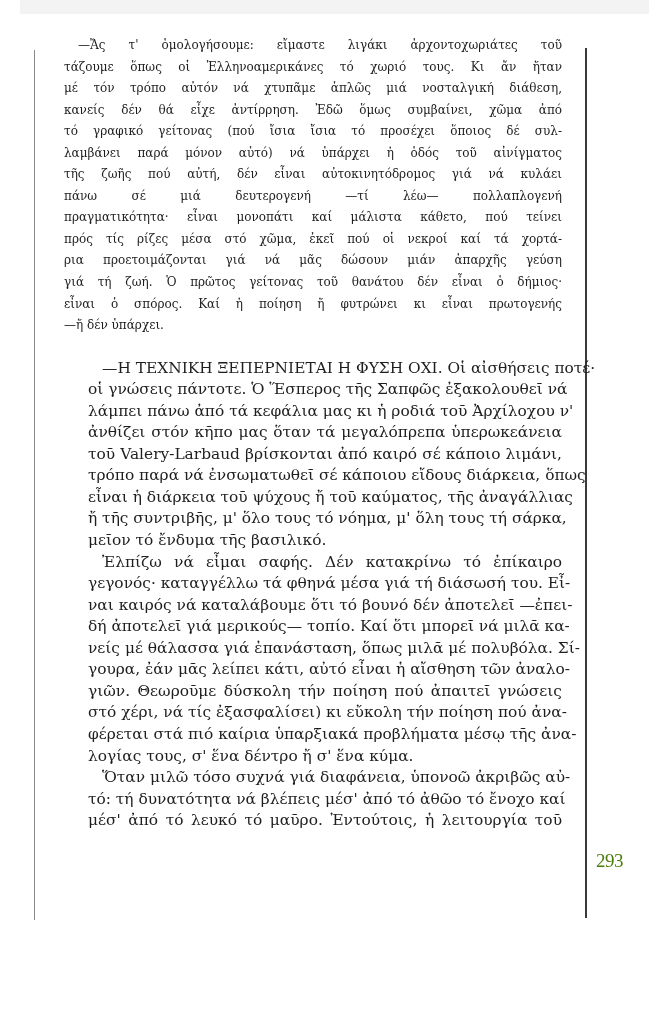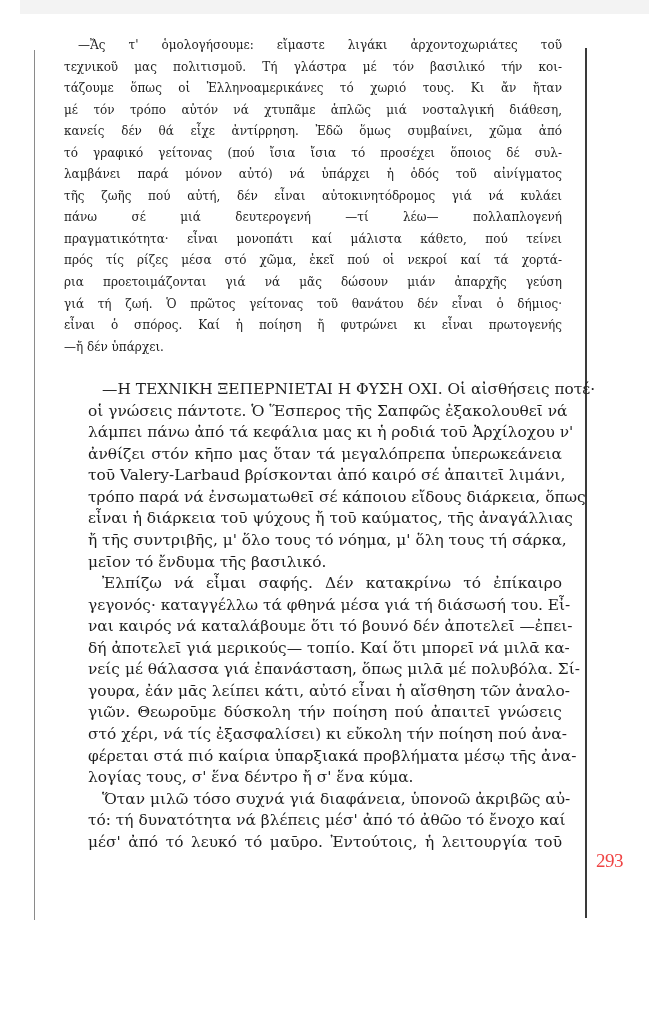--- a/index.html
+++ b/index.html
@@ -16,21 +16,21 @@
   .rule-left {
     position: absolute; left: 34px; top: 50px; width: 1px; height: 870px;
     background: #8a8a8a;
   }
   .rule-right {
     position: absolute; left: 585px; top: 48px; width: 2px; height: 870px;
     background: #3a3a3a;
   }
   .page-number {
     position: absolute; left: 596px; top: 850px;
-    font-family: "Liberation Serif", serif; font-size: 19px; color: #ef4444;
+    font-family: "Liberation Serif", serif; font-size: 19px; color: #4d7c0f;
     letter-spacing: -0.5px;
   }
   .column {
     position: absolute; left: 64px; top: 35px; width: 498px;
   }
   .line {
     display: block; height: 21.55px; line-height: 21.55px;
     font-size: 15.6px; white-space: nowrap;
     text-align: justify; text-align-last: justify;
   }
@@ -45,21 +45,20 @@
 
 <div class="top-shade"></div>
 <div class="rule-left"></div>
 <div class="rule-right"></div>
 <div class="page-number">293</div>
 
 <div class="column">
 
   <div class="italic">
     <span class="line indent">—Ἄς τ' ὁμολογήσουμε: εἴμαστε λιγάκι ἀρχοντοχωριάτες τοῦ</span>
-    <span class="line">τεχνικοῦ μας πολιτισμοῦ. Τή γλάστρα μέ τόν βασιλικό τήν κοι-</span>
     <span class="line">τάζουμε ὅπως οἱ Ἑλληνοαμερικάνες τό χωριό τους. Κι ἄν ἤταν</span>
     <span class="line">μέ τόν τρόπο αὐτόν νά χτυπᾶμε ἁπλῶς μιά νοσταλγική διάθεση,</span>
     <span class="line">κανείς δέν θά εἶχε ἀντίρρηση. Ἐδῶ ὅμως συμβαίνει, χῶμα ἀπό</span>
     <span class="line">τό γραφικό γείτονας (πού ἴσια ἴσια τό προσέχει ὅποιος δέ συλ-</span>
     <span class="line">λαμβάνει παρά μόνον αὐτό) νά ὑπάρχει ἡ ὁδός τοῦ αἰνίγματος</span>
     <span class="line">τῆς ζωῆς πού αὐτή, δέν εἶναι αὐτοκινητόδρομος γιά νά κυλάει</span>
     <span class="line">πάνω σέ μιά δευτερογενή —τί λέω— πολλαπλογενή</span>
     <span class="line">πραγματικότητα· εἶναι μονοπάτι καί μάλιστα κάθετο, πού τείνει</span>
     <span class="line">πρός τίς ρίζες μέσα στό χῶμα, ἐκεῖ πού οἱ νεκροί καί τά χορτά-</span>
     <span class="line">ρια προετοιμάζονται γιά νά μᾶς δώσουν μιάν ἀπαρχῆς γεύση</span>
@@ -69,21 +68,21 @@
   </div>
 
   <div class="gap"></div>
 
   <div class="roman">
     <div>
       <span class="line indent">—Η ΤΕΧΝΙΚΗ ΞΕΠΕΡΝΙΕΤΑΙ Η ΦΥΣΗ ΟΧΙ. Οἱ αἰσθήσεις ποτέ·</span>
       <span class="line">οἱ γνώσεις πάντοτε. Ὁ Ἕσπερος τῆς Σαπφῶς ἐξακολουθεῖ νά</span>
       <span class="line">λάμπει πάνω ἀπό τά κεφάλια μας κι ἡ ροδιά τοῦ Ἀρχίλοχου ν'</span>
       <span class="line">ἀνθίζει στόν κῆπο μας ὅταν τά μεγαλόπρεπα ὑπερωκεάνεια</span>
-      <span class="line">τοῦ Valery-Larbaud βρίσκονται ἀπό καιρό σέ ἀπαιτεῖ λιμάνι,</span>
+      <span class="line">τοῦ Valery-Larbaud βρίσκονται ἀπό καιρό σέ κάποιο λιμάνι,</span>
       <span class="line">τρόπο παρά νά ἐνσωματωθεῖ σέ κάποιου εἴδους διάρκεια, ὅπως</span>
       <span class="line">εἶναι ἡ διάρκεια τοῦ ψύχους ἤ τοῦ καύματος, τῆς ἀναγάλλιας</span>
       <span class="line">ἤ τῆς συντριβῆς, μ' ὅλο τους τό νόημα, μ' ὅλη τους τή σάρκα,</span>
       <span class="line last">μεῖον τό ἔνδυμα τῆς βασιλικό.</span>
     </div>
     <div>
       <span class="line indent">Ἐλπίζω νά εἶμαι σαφής. Δέν κατακρίνω τό ἐπίκαιρο</span>
       <span class="line">γεγονός· καταγγέλλω τά φθηνά μέσα γιά τή διάσωσή του. Εἶ-</span>
       <span class="line">ναι καιρός νά καταλάβουμε ὅτι τό βουνό δέν ἀποτελεῖ —ἐπει-</span>
       <span class="line">δή ἀποτελεῖ γιά μερικούς— τοπίο. Καί ὅτι μπορεῖ νά μιλᾶ κα-</span>

